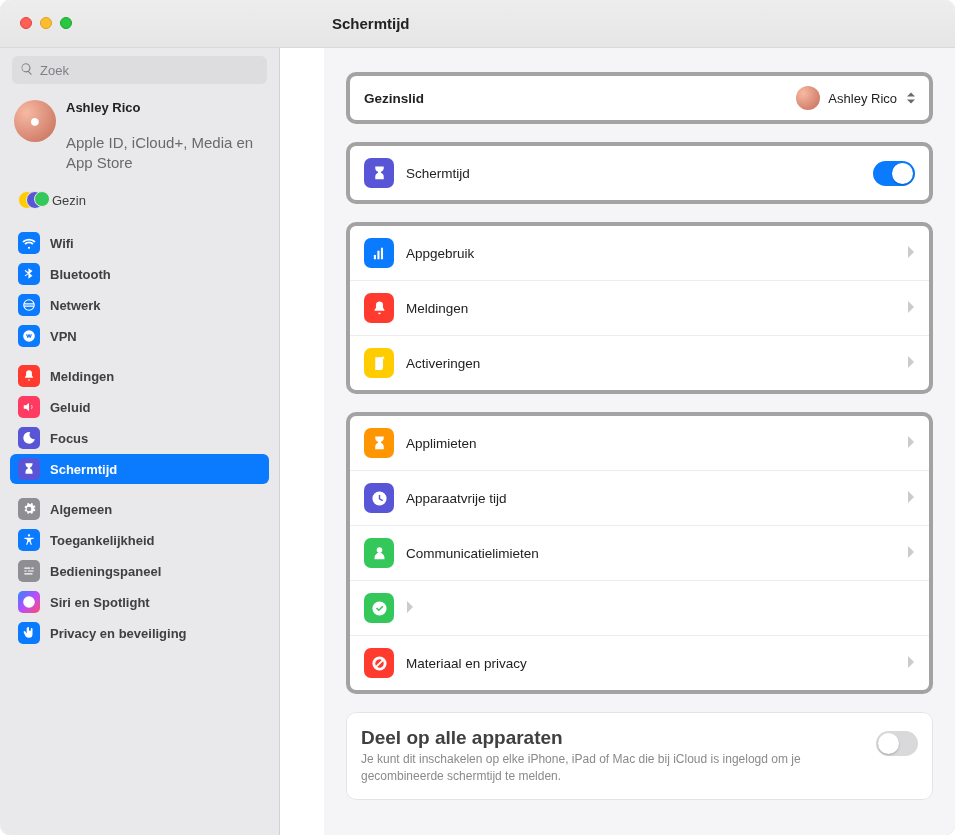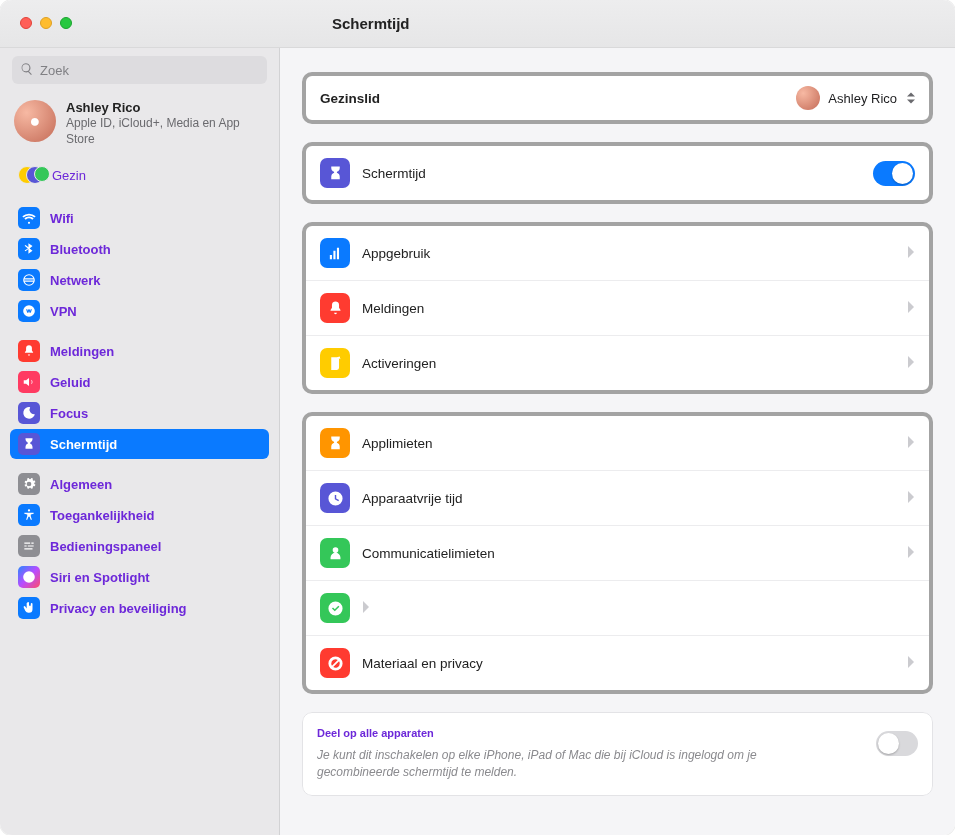--- a/index.html
+++ b/index.html
@@ -25,21 +25,21 @@
     background: linear-gradient(#ededee,#e6e6e7);
     border-bottom: 1px solid #d9d9da;
     flex-shrink: 0;
     position: relative;
   }
   .traffic { display: flex; gap: 8px; position: absolute; left: 20px; top: 17px;}
   .dot { width: 12px; height: 12px; border-radius: 50%; }
   .dot.red { background:#ff5f57; border:0.5px solid #e24238;}
   .dot.yellow { background:#febc2e; border:0.5px solid #dfa023;}
   .dot.green { background:#28c840; border:0.5px solid #1ba42e;}
-  .winwrap { display:flex; flex:1; min-height:0;}
+  .winwrap { display:flex; flex:1; min-height:0;gap:44px;}
   .sidebar {
     width: 280px;
     background: #e9e8ea;
     border-right: 1px solid #d2d2d4;
     display: flex;
     flex-direction: column;
     padding-top: 6px;
     overflow: hidden;
   }
   .titlebar-spacer-left { width: 280px; }
@@ -64,26 +64,26 @@
     display:flex; gap:10px; padding: 6px 14px 10px 14px; align-items:flex-start;
   }
   .avatar-lg {
     width:42px; height:42px; border-radius:50%;
     background: radial-gradient(circle at 30% 30%, #f7b9a3, #c46b57);
     flex-shrink:0;
     display:flex; align-items:center; justify-content:center;
     color:#fff; font-size:18px;
   }
   .account-text .name { font-weight:600; font-size:13px; color:#222;}
-  .account-text .sub { font-size:12px; color:#6a6a6e; line-height:1.3; margin-top:1px;}
+  .account-text .sub { font-size:15px; color:#6a6a6e; line-height:1.3; margin-top:18px;}
   .side-item {
     display:flex; align-items:center; gap:10px;
     height:30px; margin: 1px 10px; padding:0 8px;
     border-radius:6px; cursor:default;
-    font-size:13px; color:#6d28d9;
+    font-size:13px; color:#404040;
   }
   .side-item.selected { background:#0a7aff; color:#fff;}
   .side-group { margin-top: 10px; font-weight: bold;}
   .icon-box {
     width:22px; height:22px; border-radius:5px;
     display:flex; align-items:center; justify-content:center;
     flex-shrink:0; color:#fff;
   }
   .icon-box svg { width:14px; height:14px;}
   .gezin-icon {
@@ -132,22 +132,22 @@
   .toggle.off::after { right:auto; left:2px;}
   .member-sel {
     display:flex; align-items:center; gap:8px;
   }
   .member-avatar {
     width:24px; height:24px; border-radius:50%;
     background: radial-gradient(circle at 30% 30%, #f7b9a3, #c46b57);
   }
   .pop-chev { display:flex; flex-direction:column; color:#6a6a6e; margin-left:2px;}
   .pop-chev svg { width:8px; height:6px;}
-  .footer-block .title { font-weight:600; font-size:11px; color:#6d28d9;}
-  .footer-block .desc { font-size:12px; color:#8a8a8e; line-height:1.4; margin-top:8px; max-width:520px;font-style:italic;}
+  .footer-block .title { font-weight:600; font-size:19px; color:#404040;}
+  .footer-block .desc { font-size:12px; color:#8a8a8e; line-height:1.4; margin-top:2px; max-width:520px;}
 </style>
 </head>
 <body>
 
 <div class="titlebar">
   <div class="traffic">
     <div class="dot red"></div>
     <div class="dot yellow"></div>
     <div class="dot green"></div>
   </div>

